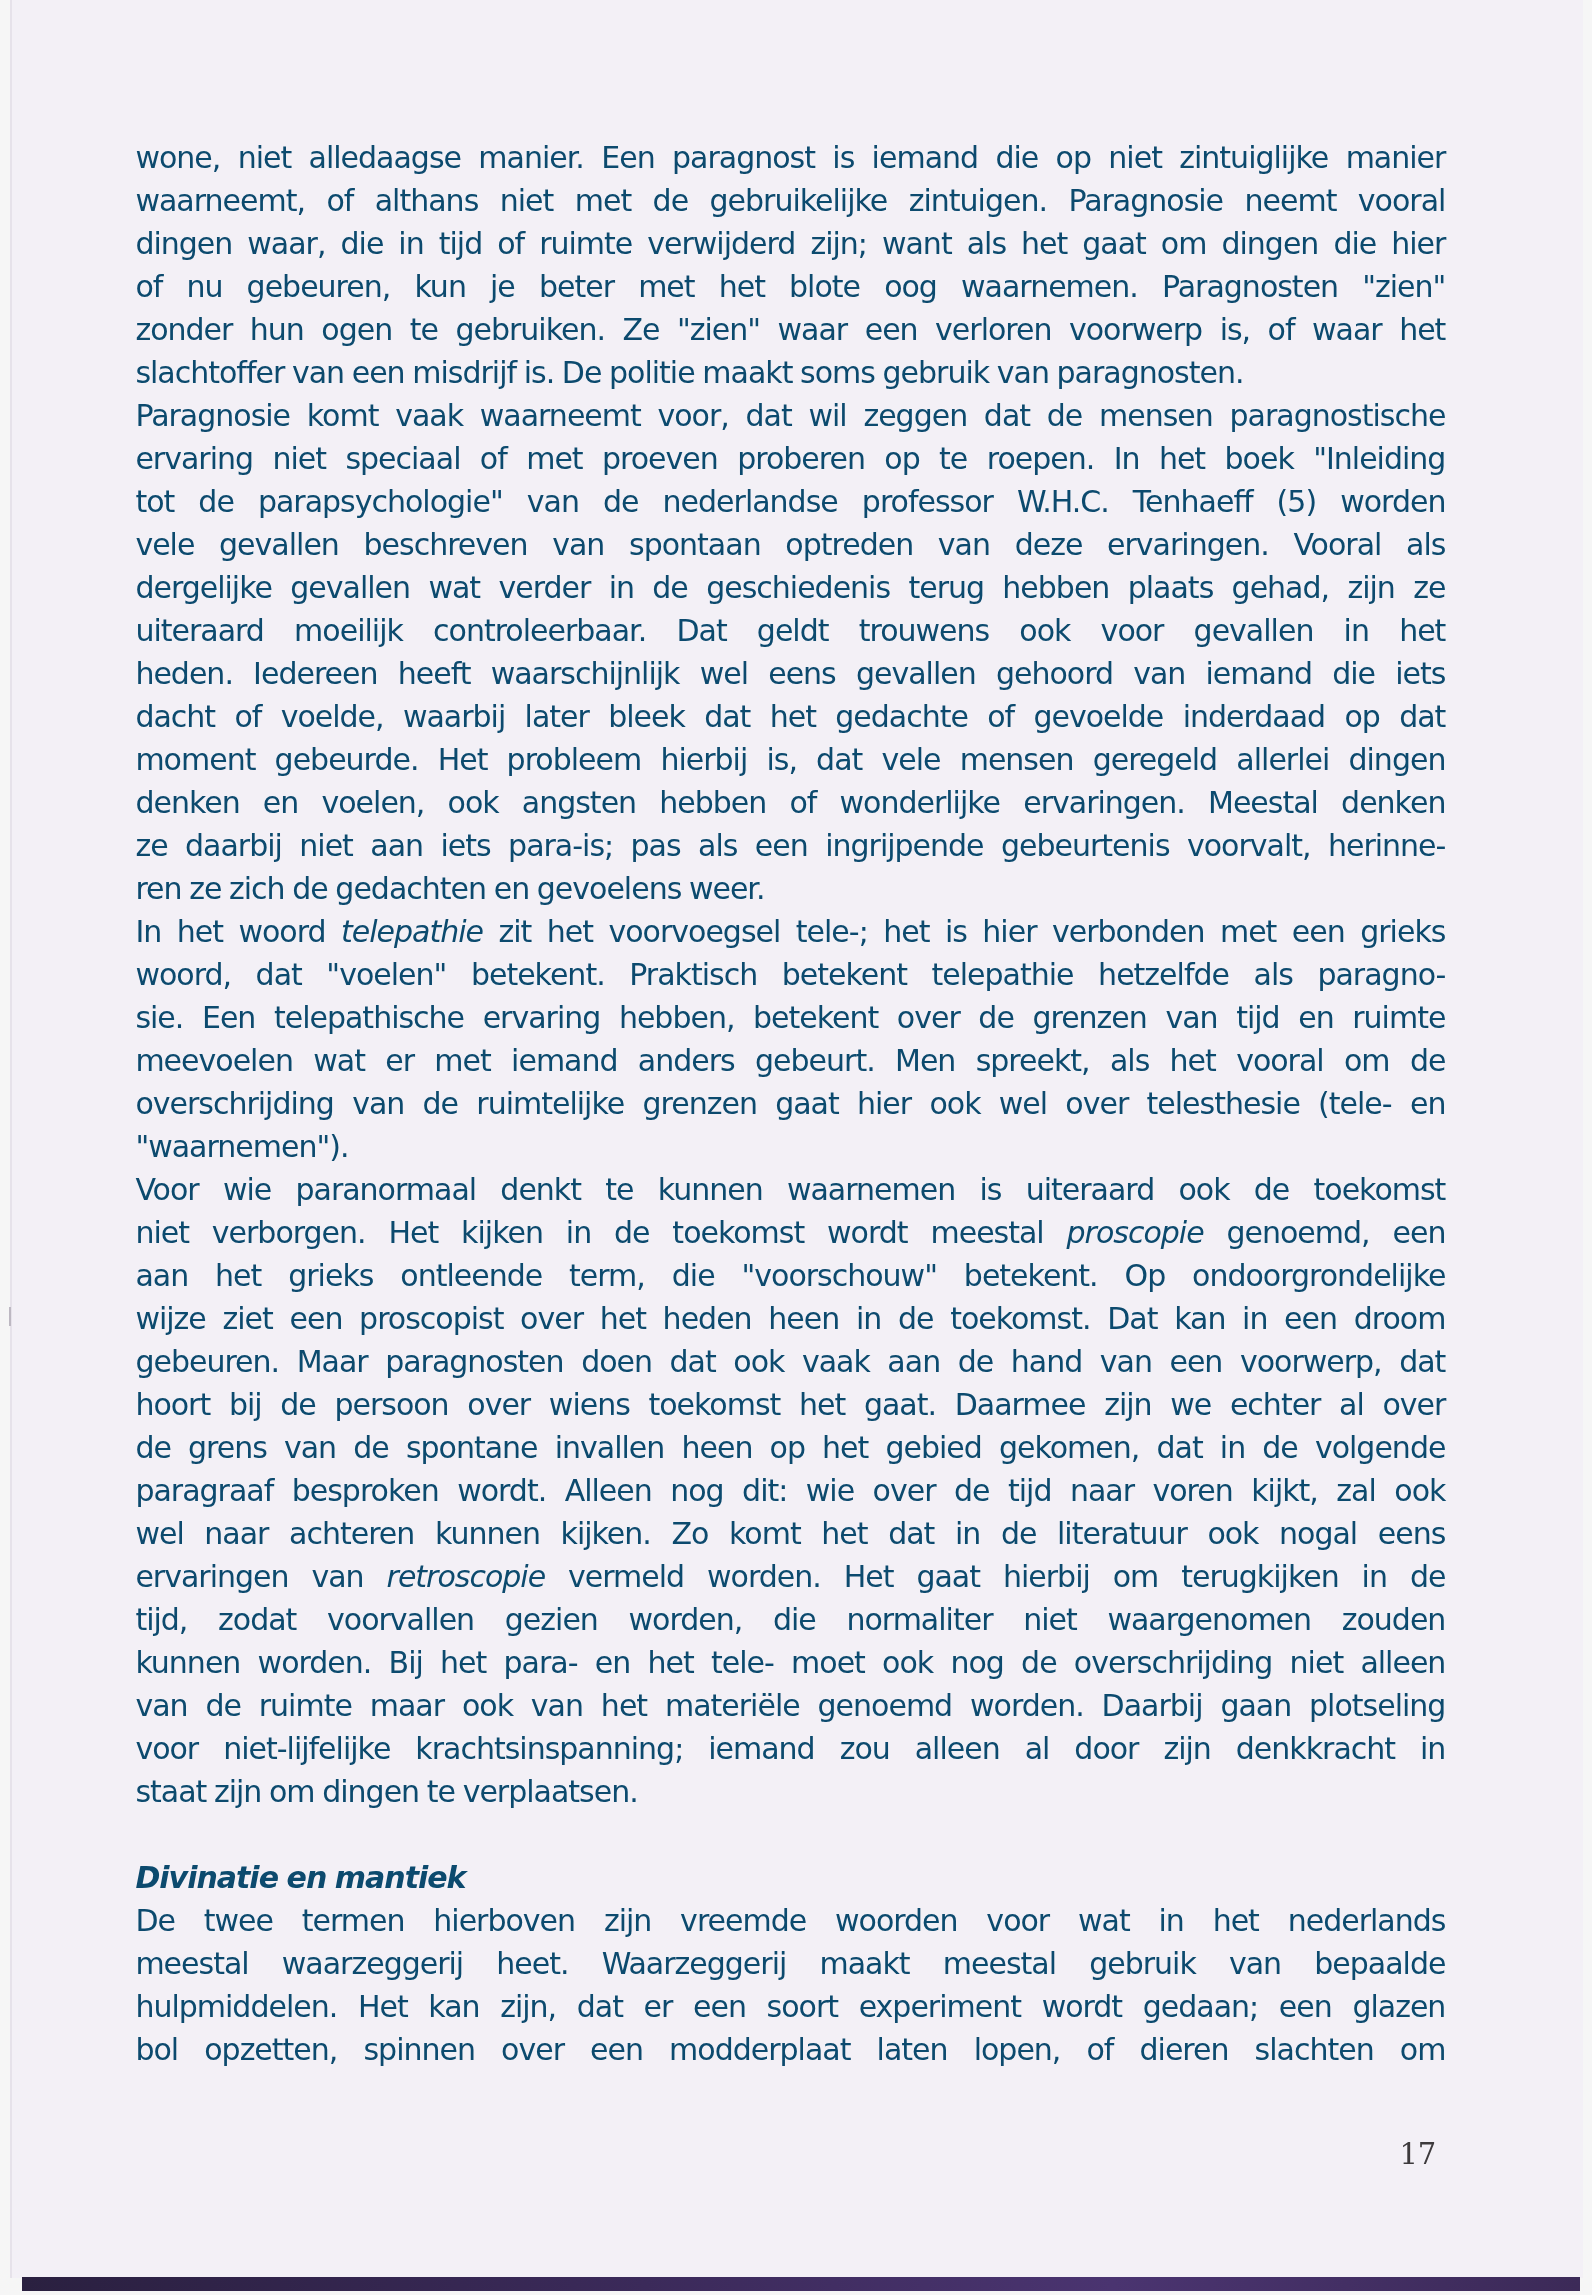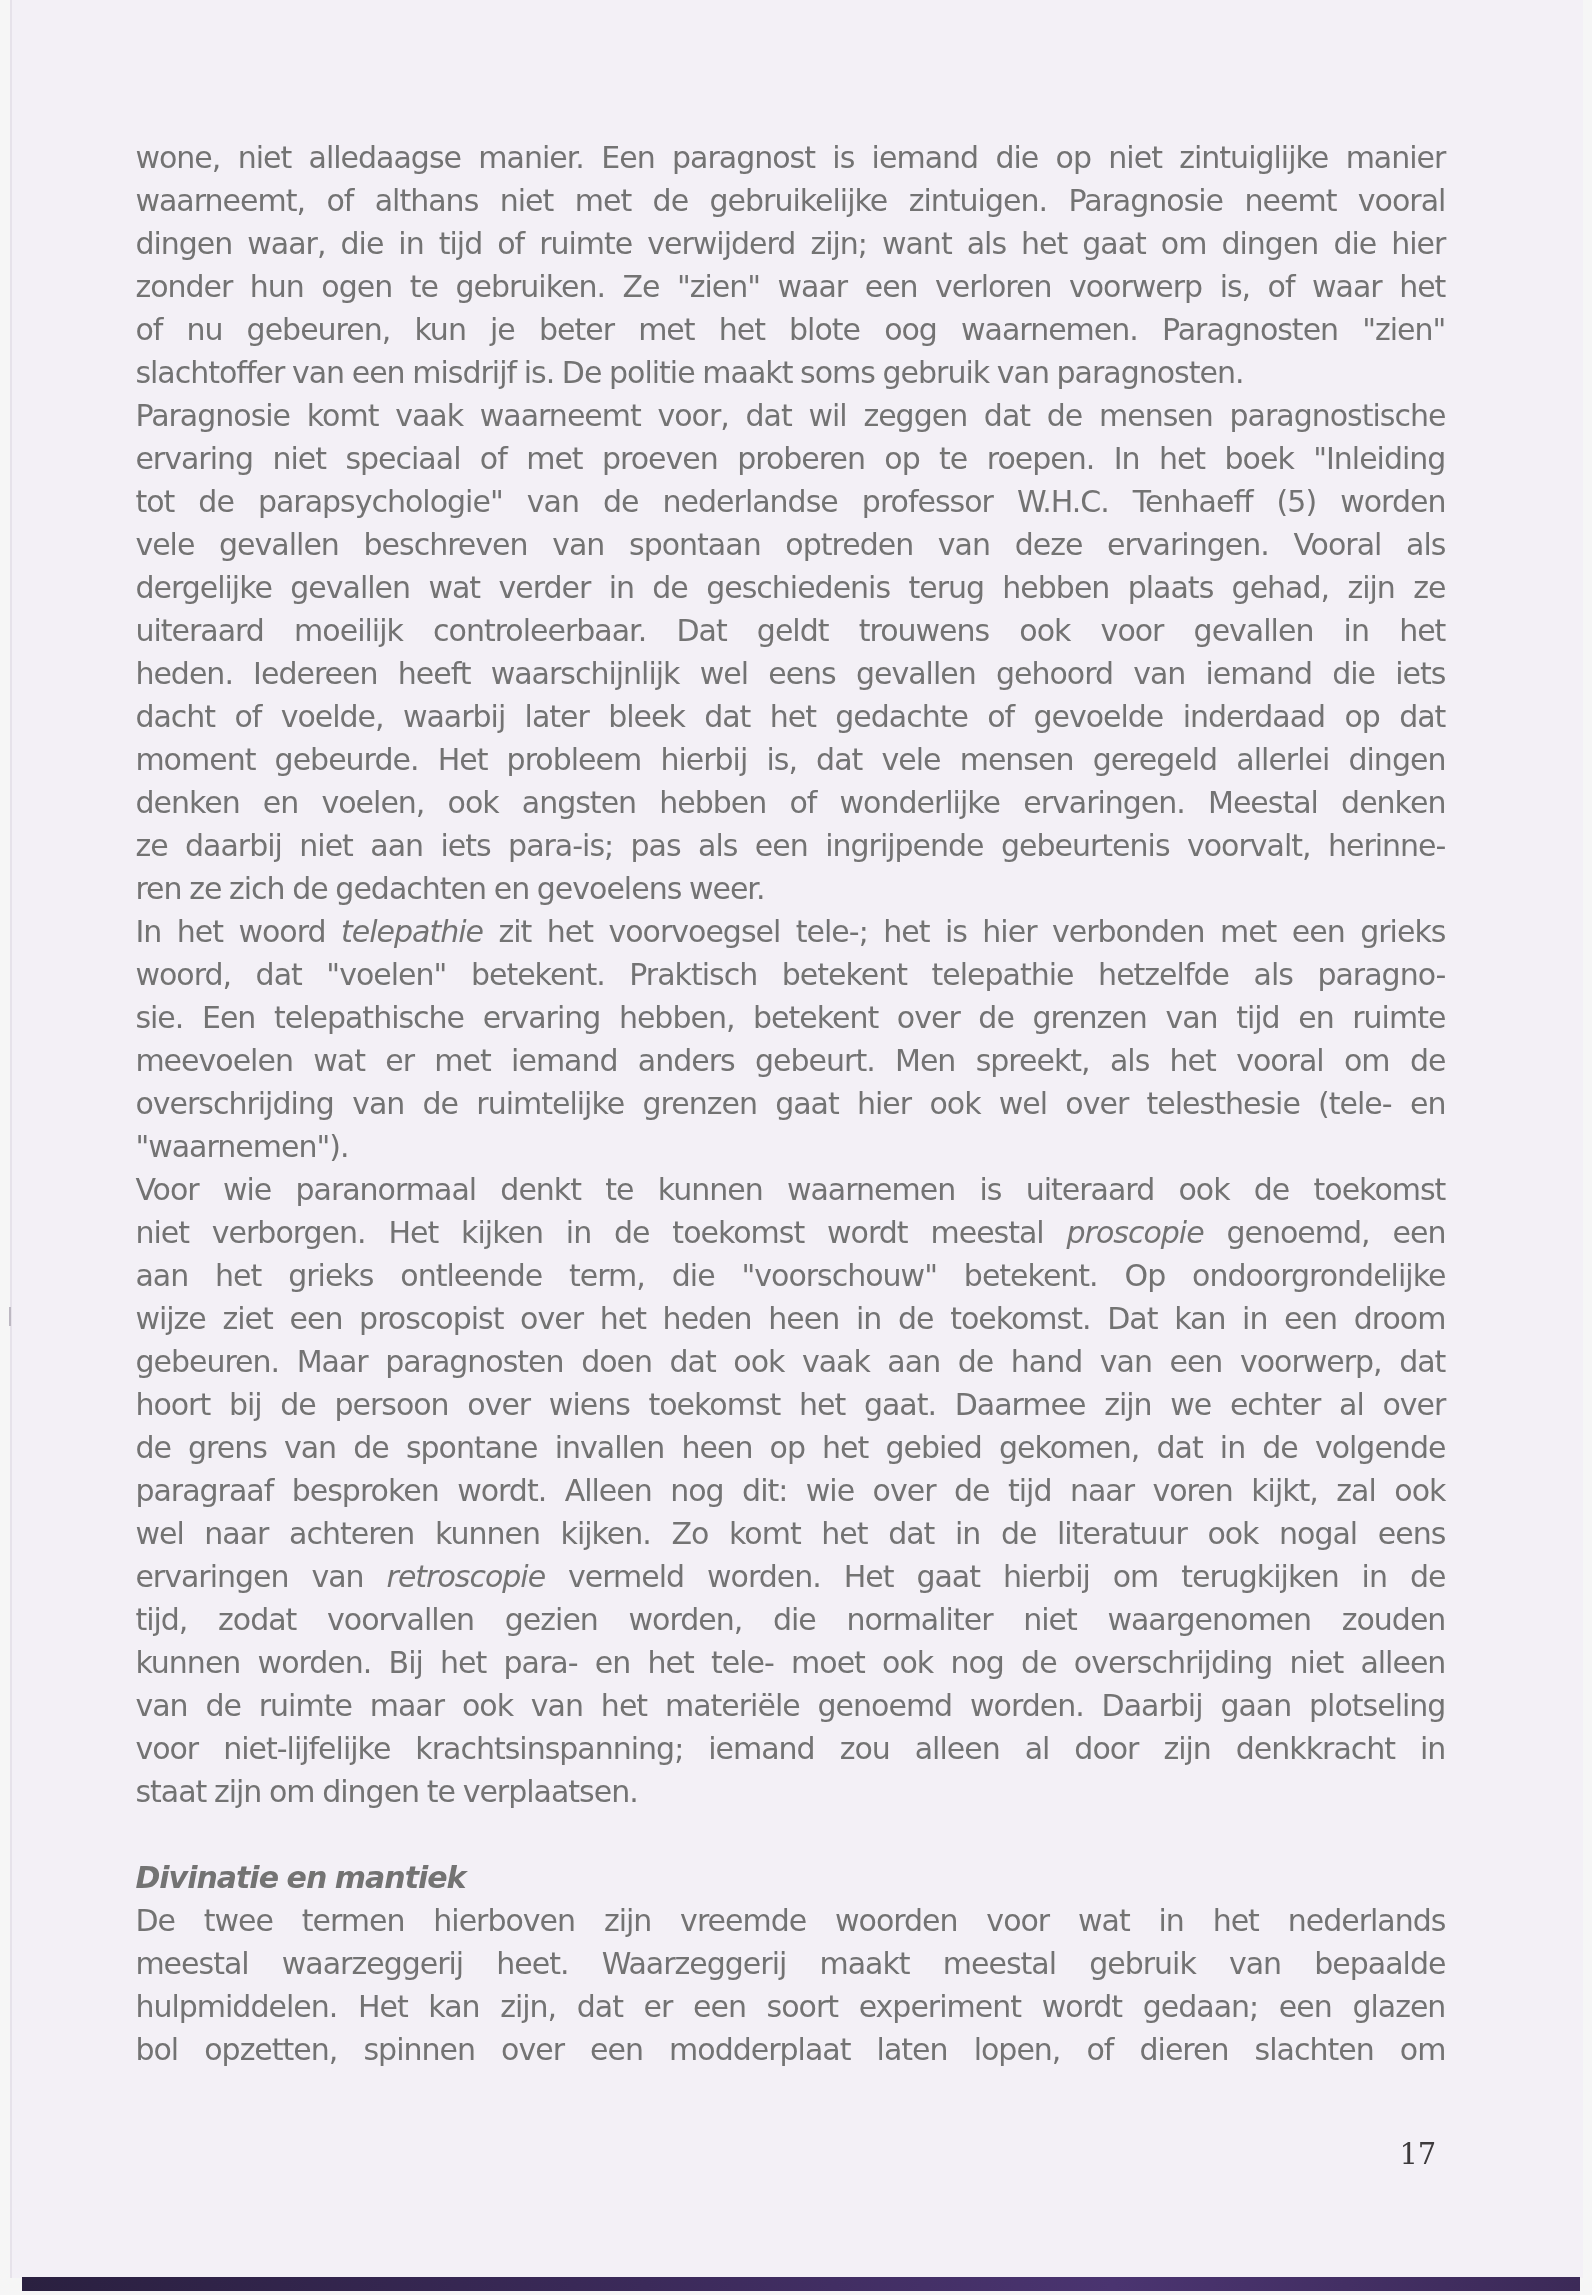--- a/index.html
+++ b/index.html
@@ -20,21 +20,21 @@
     border-left: 2.6px solid #e6e2ea;
   }
   .textblock {
     position: absolute;
     left: 123px;
     top: 136px;
     width: 1310px;
     font-family: "DejaVu Sans", sans-serif;
     font-size: 30px;
     line-height: 43px;
-    color: #737373;
+    color: #0c4a6e;
     letter-spacing: -1px;
     word-spacing: -0.9px;
   }
   .line {
     display: block;
     white-space: nowrap;
     text-align: justify;
     text-align-last: justify;
     height: 43px;
     overflow: visible;
@@ -76,22 +76,22 @@
 </style>
 </head>
 <body>
 
 <div class="page">
   <div class="textblock">
 
     <span class="line">wone, niet alledaagse manier. Een paragnost is iemand die op niet zintuiglijke manier</span>
     <span class="line">waarneemt, of althans niet met de gebruikelijke zintuigen. Paragnosie neemt vooral</span>
     <span class="line">dingen waar, die in tijd of ruimte verwijderd zijn; want als het gaat om dingen die hier</span>
+    <span class="line">of nu gebeuren, kun je beter met het blote oog waarnemen. Paragnosten "zien"</span>
     <span class="line">zonder hun ogen te gebruiken. Ze "zien" waar een verloren voorwerp is, of waar het</span>
-    <span class="line">of nu gebeuren, kun je beter met het blote oog waarnemen. Paragnosten "zien"</span>
     <span class="line last">slachtoffer van een misdrijf is. De politie maakt soms gebruik van paragnosten.</span>
 
     <span class="line">Paragnosie komt vaak waarneemt voor, dat wil zeggen dat de mensen paragnostische</span>
     <span class="line">ervaring niet speciaal of met proeven proberen op te roepen. In het boek "Inleiding</span>
     <span class="line">tot de parapsychologie" van de nederlandse professor W.H.C. Tenhaeff (5) worden</span>
     <span class="line">vele gevallen beschreven van spontaan optreden van deze ervaringen. Vooral als</span>
     <span class="line">dergelijke gevallen wat verder in de geschiedenis terug hebben plaats gehad, zijn ze</span>
     <span class="line">uiteraard moeilijk controleerbaar. Dat geldt trouwens ook voor gevallen in het</span>
     <span class="line">heden. Iedereen heeft waarschijnlijk wel eens gevallen gehoord van iemand die iets</span>
     <span class="line">dacht of voelde, waarbij later bleek dat het gedachte of gevoelde inderdaad op dat</span>

